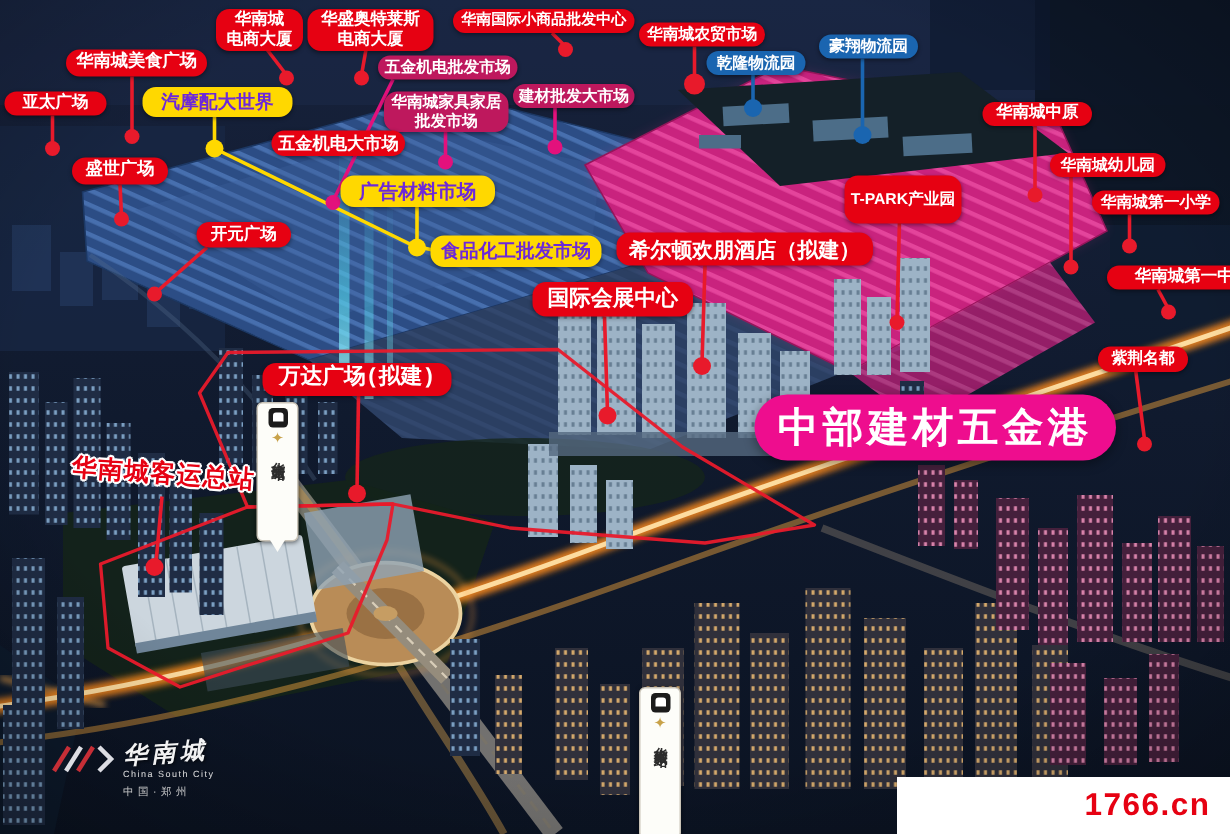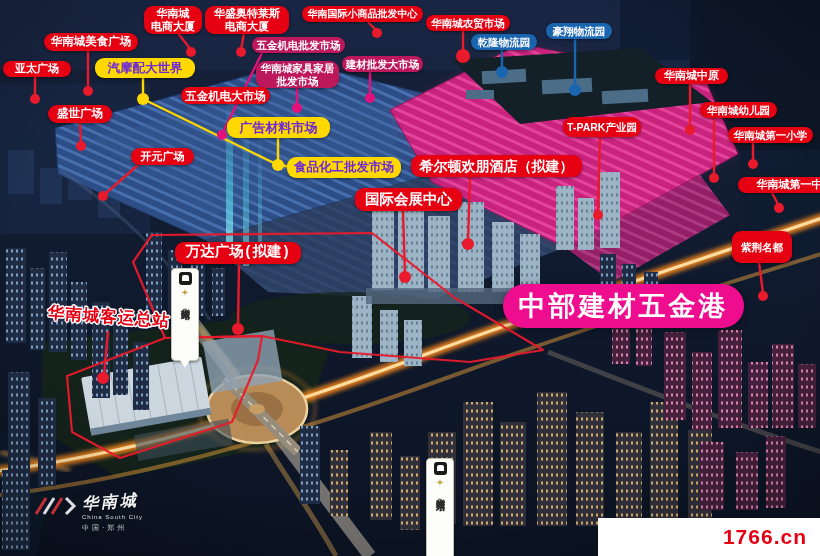--- a/index.html
+++ b/index.html
@@ -12,21 +12,21 @@
       font-weight:bold;line-height:1.2;border-radius:9px;white-space:nowrap;z-index:30;
       box-shadow:0 1px 3px rgba(0,0,0,.45);font-family:"Liberation Sans",sans-serif;}
   .c-red{background:#e60112;color:#fff;}
   .c-pink{background:#be185d;color:#fff;}
   .c-blue{background:#1a65b0;color:#fff;}
   .c-yellow{background:#ffd800;color:#6d28d9;}
   .lb.outline{background:transparent;box-shadow:none;color:#e60112;font-weight:900;letter-spacing:1px;
       text-shadow:-1.5px 0 0 #fff,1.5px 0 0 #fff,0 -1.5px 0 #fff,0 1.5px 0 #fff,-1px -1px 0 #fff,1px 1px 0 #fff,1px -1px 0 #fff,-1px 1px 0 #fff;}
   #banner{position:absolute;left:503px;top:263px;width:241px;height:44px;z-index:35;
       background:#ee0d8e;color:#fff;border-radius:22px;display:flex;align-items:center;justify-content:center;
-      font-size:27px;font-weight:bold;letter-spacing:3px;box-shadow:0 2px 8px rgba(0,0,0,.4);margin-top:21px;}
+      font-size:27px;font-weight:bold;letter-spacing:3px;box-shadow:0 2px 8px rgba(0,0,0,.4);}
   .station{position:absolute;width:26px;background:#fdfdf9;border:1px solid #c9c3b7;border-radius:4px;
       display:flex;flex-direction:column;align-items:center;padding:3px 0 4px;z-index:25;box-shadow:0 1px 3px rgba(0,0,0,.5);}
   .station::after{content:"";position:absolute;top:100%;left:50%;margin-left:-5px;border:5px solid transparent;border-top:8px solid #fdfdf9;}
   .st-logo{width:13px;height:13px;background:#1b1b1b;border-radius:3px;flex:none;}
   .st-logo::before{content:"";display:block;width:7px;height:6px;margin:3px auto 0;background:#fff;border-radius:2px 2px 0 0;}
   .st-star{color:#c8a24a;font-size:10px;line-height:1;margin:3px 0;}
   .st-text{writing-mode:vertical-rl;font-size:9px;font-weight:bold;color:#2c2c2c;letter-spacing:1px;flex:1;display:flex;align-items:center;}
   #caption{position:absolute;left:592px;top:491px;width:228px;z-index:50;text-align:center;
       color:#fff;font-size:19px;font-weight:bold;letter-spacing:5px;
       text-shadow:-1.5px 0 0 #000,1.5px 0 0 #000,0 -1.5px 0 #000,0 1.5px 0 #000,2px 2px 3px #000;}
@@ -336,42 +336,42 @@
       </div>
       <div class="lb c-red" style="left: 48px; top: 105px; width: 64px; height: 18px; font-size: 11.5px;">
         <div>盛世广场</div>
       </div>
       <div class="lb c-red" style="left: 700px; top: 102px; width: 77px; height: 16px; font-size: 10.5px;">
         <div>华南城幼儿园</div>
       </div>
       <div class="lb c-yellow" style="left: 227px; top: 117px; width: 103px; height: 21px; font-size: 13px;">
         <div>广告材料市场</div>
       </div>
-      <div class="lb c-red" style="left: 563px; top: 117px; width: 78px; height: 20px; font-size: 10.5px;">
+      <div class="lb c-red" style="left: 563px; top: 117px; width: 78px; height: 32px; font-size: 10.5px;">
         <div>T-PARK产业园</div>
       </div>
       <div class="lb c-red" style="left: 728px; top: 127px; width: 85px; height: 16px; font-size: 10.5px;">
         <div>华南城第一小学</div>
       </div>
       <div class="lb c-red" style="left: 131px; top: 148px; width: 63px; height: 17px; font-size: 11px;">
         <div>开元广场</div>
       </div>
       <div class="lb c-yellow" style="left: 287px; top: 157px; width: 114px; height: 21px; font-size: 12.5px;">
         <div>食品化工批发市场</div>
       </div>
       <div class="lb c-red" style="left: 411px; top: 155px; width: 171px; height: 22px; font-size: 14px;">
         <div>希尔顿欢朋酒店（拟建）</div>
       </div>
       <div class="lb c-red" style="left: 738px; top: 177px; width: 80px; height: 16px; font-size: 11px; padding-left: 17px;">
         <div>华南城第一中学</div>
       </div>
       <div class="lb c-red" style="left: 355px; top: 188px; width: 107px; height: 23px; font-size: 14.5px;">
         <div>国际会展中心</div>
       </div>
-      <div class="lb c-red" style="left: 732px; top: 231px; width: 60px; height: 32px; font-size: 10.5px;">
+      <div class="lb c-red" style="left: 732px; top: 231px; width: 60px; height: 17px; font-size: 10.5px;">
         <div>紫荆名都</div>
       </div>
       <div class="lb c-red" style="left: 175px; top: 242px; width: 126px; height: 22px; font-size: 14.5px; font-family: Liberation Mono, monospace;">
         <div>万达广场(拟建)</div>
       </div>
       <div class="lb c-red outline" style="left: 48px; top: 305px; width: 122px; height: 24px; font-size: 16.5px; transform: rotate(4deg);">
         <div>华南城客运总站</div>
       </div>
       <div class="station" style="left: 171px; top: 268px; height: 84px;">
         <div class="st-logo"></div>

